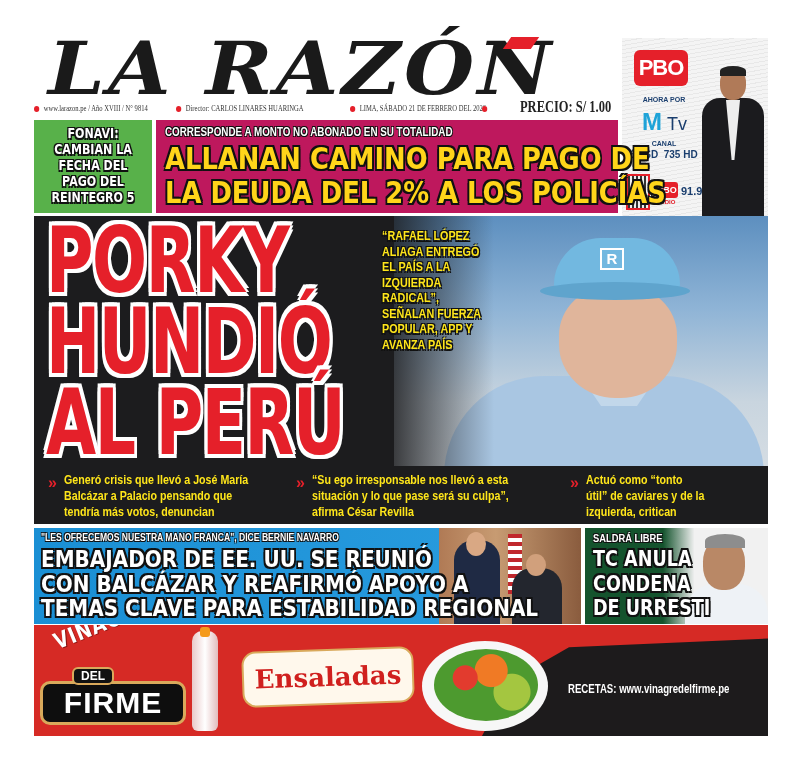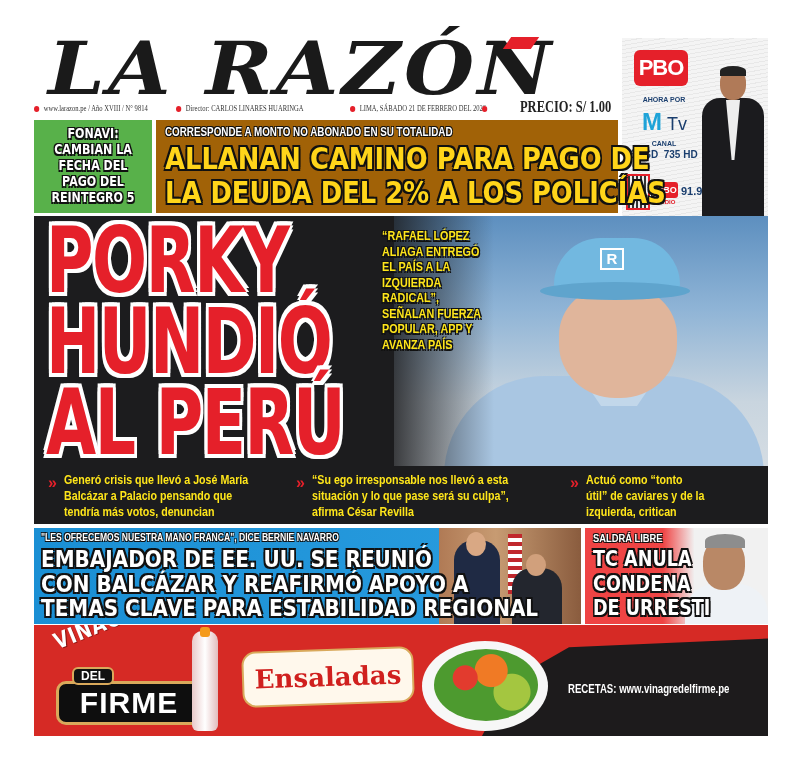--- a/index.html
+++ b/index.html
@@ -38,21 +38,21 @@
   .pbo-hair { position: absolute; left: 18px; top: -2px; width: 26px; height: 10px; border-radius: 50% 50% 0 0; background: #222; }
   .pbo-body { position: absolute; left: 0; top: 30px; width: 62px; height: 120px; background: #1b1b1e; border-radius: 18px 18px 0 0; }
   .pbo-shirt { position: absolute; left: 24px; top: 32px; width: 14px; height: 60px; background: #eee; clip-path: polygon(0 0,100% 0,60% 100%,40% 100%); }
 
   
   .fonavi { position: absolute; left: 2px; top: 84px; width: 118px; height: 93px; background: #58b14a; text-align: center;
             padding-top: 5px; }
   .fonavi-text { display: block; font-family: "DejaVu Sans", sans-serif; font-weight: bold; font-size: 13.5px; line-height: 16px; color: #fff;
                  text-shadow: -1.5px -1.5px 0 #111, 1.5px -1.5px 0 #111, -1.5px 1.5px 0 #111, 1.5px 1.5px 0 #111; transform: scaleX(0.82);
                  white-space: pre-line; }
-  .policias { position: absolute; left: 124px; top: 84px; width: 462px; height: 93px; background: #a16207; }
+  .policias { position: absolute; left: 124px; top: 84px; width: 462px; height: 93px; background: #be185d; }
   .policias-kicker { position: absolute; left: 9px; top: 5px; font-size: 12px; font-weight: bold; color: #fff; white-space: nowrap;
                      transform: scaleX(0.82); transform-origin: left;
                      text-shadow: -1px -1px 0 #111, 1px -1px 0 #111, -1px 1px 0 #111, 1px 1px 0 #111; }
   .policias-title { position: absolute; left: 9px; top: 22px; font-family: "DejaVu Sans", sans-serif; font-weight: bold; font-size: 30px; line-height: 34px; color: #ffd51a;
                     white-space: pre; transform: scaleX(0.86); transform-origin: left;
                     text-shadow: -2px -2px 0 #111, 2px -2px 0 #111, -2px 2px 0 #111, 2px 2px 0 #111, 0 2px 0 #111, 2px 0 0 #111; }
 
   
   .main-story { position: absolute; left: 2px; top: 180px; width: 734px; height: 308px; background: #1c1c1e; overflow: hidden; }
   .main-photo { position: absolute; left: 360px; top: 0; width: 374px; height: 310px;
@@ -86,38 +86,38 @@
                transform: scaleX(0.87); transform-origin: left top;
                text-shadow: -2px -2px 0 #111, 2px -2px 0 #111, -2px 2px 0 #111, 2px 2px 0 #111; }
   .emb-photo { position: absolute; left: 405px; top: 0; width: 142px; height: 96px; background: linear-gradient(90deg,#b07a55,#c79b72 40%,#8a5c3e); }
   .emb-man1 { position: absolute; left: 420px; top: 12px; width: 46px; height: 84px; background: #1f2a44; border-radius: 20px 20px 0 0; }
   .emb-head1 { position: absolute; left: 432px; top: 4px; width: 20px; height: 24px; background: #d9a884; border-radius: 50%; }
   .emb-flag { position: absolute; left: 474px; top: 6px; width: 14px; height: 60px; background: repeating-linear-gradient(180deg,#c0282d 0 4px,#fff 4px 8px); }
   .emb-man2 { position: absolute; left: 478px; top: 40px; width: 50px; height: 56px; background: #23262e; border-radius: 20px 20px 0 0; }
   .emb-head2 { position: absolute; left: 492px; top: 26px; width: 20px; height: 22px; background: #d1a07c; border-radius: 50%; }
 
   
-  .urresti { position: absolute; left: 553px; top: 492px; width: 183px; height: 96px; background: #ef4444; overflow: hidden; }
+  .urresti { position: absolute; left: 553px; top: 492px; width: 183px; height: 96px; background: #14532d; overflow: hidden; }
   .urr-photo { position: absolute; left: 78px; top: 0; width: 105px; height: 96px; background: linear-gradient(90deg, rgba(31,163,74,0), #f1f1f1 30%); }
   .urr-head { position: absolute; left: 118px; top: 10px; width: 42px; height: 52px; background: #b98866; border-radius: 45%; }
   .urr-hair { position: absolute; left: 120px; top: 6px; width: 40px; height: 14px; background: #8d8d8d; border-radius: 50% 50% 0 0; }
   .urr-body { position: absolute; left: 100px; top: 56px; width: 83px; height: 40px; background: #eef2f6; border-radius: 30px 30px 0 0; }
   .urr-kicker { position: absolute; left: 8px; top: 4px; font-size: 11px; font-weight: bold; color: #fff; white-space: nowrap; transform: scaleX(0.85); transform-origin: left;
                 text-shadow: -1px -1px 0 #111, 1px -1px 0 #111, -1px 1px 0 #111, 1px 1px 0 #111; }
   .urr-title { position: absolute; left: 8px; top: 19px; font-family: "DejaVu Sans", sans-serif; font-weight: bold; font-size: 22px; line-height: 24.5px; color: #fff; white-space: pre;
                transform: scaleX(0.8); transform-origin: left top;
                text-shadow: -2px -2px 0 #111, 2px -2px 0 #111, -2px 2px 0 #111, 2px 2px 0 #111; }
 
   
   .ad { position: absolute; left: 2px; top: 589px; width: 734px; height: 111px; background: #d62a25; overflow: hidden; }
   .ad-black { position: absolute; left: 448px; top: 0; width: 290px; height: 111px; background: #1d1b1c; clip-path: polygon(10% 50%, 30% 20%, 100% 12%, 100% 100%, 0 100%); }
   .ad-brand-top { position: absolute; left: 16px; top: 6px; font-family: "DejaVu Sans", sans-serif; font-weight: bold; font-size: 22px; color: #fff; transform: rotate(-22deg) scaleX(0.85); transform-origin: left top; white-space: nowrap; letter-spacing: 1px;
                   text-shadow: 1px 1px 0 #8a1410; }
   .ad-del { position: absolute; left: 38px; top: 42px; width: 42px; height: 18px; background: #111; border: 2px solid #d9a95b; border-radius: 6px; color: #fff; font-weight: bold; font-size: 12px; text-align: center; line-height: 14px; }
-  .ad-firme { position: absolute; left: 6px; top: 56px; width: 146px; height: 44px; background: #0e0e0e; border: 3px solid #d9a95b; border-radius: 10px; color: #fff; font-weight: bold; font-size: 30px; text-align: center; line-height: 38px; letter-spacing: 1px; margin-left: 16px; }
+  .ad-firme { position: absolute; left: 6px; top: 56px; width: 146px; height: 44px; background: #0e0e0e; border: 3px solid #d9a95b; border-radius: 10px; color: #fff; font-weight: bold; font-size: 30px; text-align: center; line-height: 38px; letter-spacing: 1px; }
   .ad-bottle { position: absolute; left: 158px; top: 6px; width: 26px; height: 100px; background: linear-gradient(90deg,#e9c9c9,#fff 50%,#e2bcbc); border-radius: 10px 10px 6px 6px; }
   .ad-bottle-cap { position: absolute; left: 166px; top: 2px; width: 10px; height: 10px; background: #f59a1b; border-radius: 3px; }
   .ad-ens { position: absolute; left: 208px; top: 24px; width: 172px; height: 56px; background: #fff8ec; border: 2px solid #d9a95b; border-radius: 14px; transform: rotate(-2deg);
             color: #d0201e; font-family: "DejaVu Serif", serif; font-weight: bold; font-size: 26px; text-align: center; line-height: 52px; }
   .ad-plate { position: absolute; left: 388px; top: 16px; width: 126px; height: 90px; background: #f7f7f7; border-radius: 50%; }
   .ad-salad { position: absolute; left: 400px; top: 24px; width: 104px; height: 72px; border-radius: 50%;
               background: radial-gradient(circle at 30% 40%, #e23b2e 0 12px, transparent 13px), radial-gradient(circle at 55% 30%, #f07a25 0 16px, transparent 17px), radial-gradient(circle at 75% 60%, #a4c640 0 18px, transparent 19px), #4d9a2f; }
   .ad-recetas { position: absolute; left: 534px; top: 56px; font-weight: bold; font-size: 13px; color: #fff; white-space: nowrap; transform: scaleX(0.74); transform-origin: left; }
 </style>
 </head>

